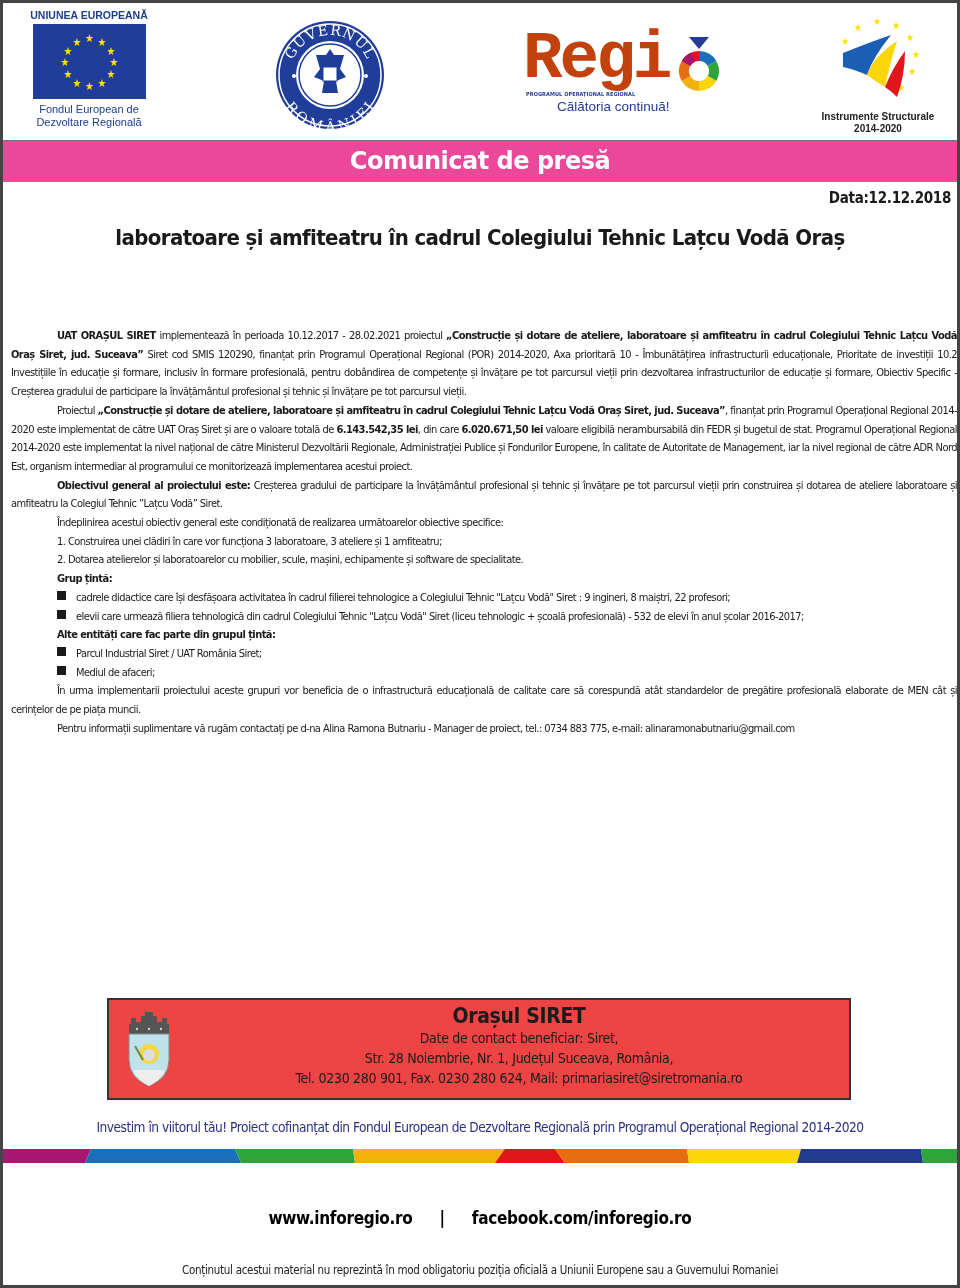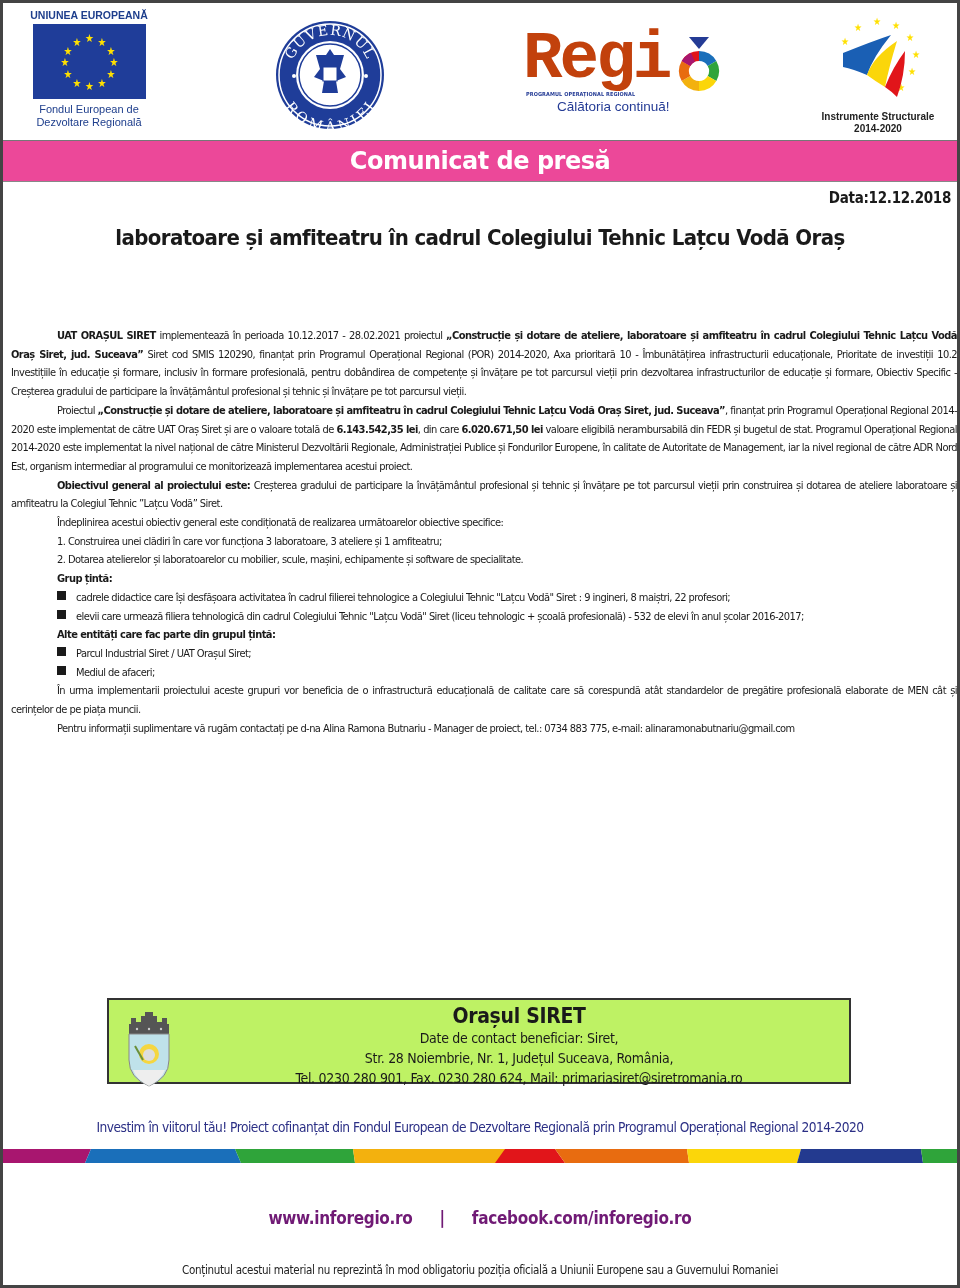--- a/index.html
+++ b/index.html
@@ -33,28 +33,28 @@
   .date { position: absolute; right: 6px; top: 186px; font-size: 15px; font-weight: bold; color: #1a1a1a; letter-spacing: -0.3px; }
   .title { position: absolute; left: 30px; top: 220px; width: 894px; text-align: center; font-size: 22px; line-height: 30px; font-weight: bold; letter-spacing: -0.6px; color: #1a1a1a; }
   
   .body { position: absolute; left: 8px; top: 324px; width: 946px; font-size: 11px; line-height: 18.7px; color: #1a1a1a; text-align: justify; letter-spacing: -0.55px; font-family: "DejaVu Sans", sans-serif; font-stretch: condensed; }
   .body p { margin: 0; }
   .indent { text-indent: 46px; }
   .ind2 { padding-left: 46px; }
   .bold { font-weight: bold; }
   .bullet { display: inline-block; width: 9px; height: 9px; background: #1a1a1a; margin-right: 10px; vertical-align: 1px; }
   
-  .contact { position: absolute; left: 104px; top: 995px; width: 744px; height: 86px; border: 2px solid #333; background: #bef264; }
+  .contact { position: absolute; left: 104px; top: 995px; width: 744px; height: 102px; border: 2px solid #333; background: #ef4444; }
   .contact .crest { position: absolute; left: 16px; top: 10px; }
   .contact .ctext { position: absolute; left: 80px; top: 4px; width: 660px; text-align: center; }
   .contact .cname { font-size: 21px; font-weight: bold; line-height: 24px; letter-spacing: -0.3px; }
   .contact .cline { font-size: 14px; line-height: 20px; letter-spacing: -0.3px; }
   .invest { position: absolute; left: 0; top: 1116px; width: 954px; text-align: center; font-size: 13.6px; color: #2b2f85; letter-spacing: -0.5px; }
   .stripe { position: absolute; left: 0; top: 1146px; width: 954px; height: 14px; }
-  .links { position: absolute; left: 0; top: 1205px; width: 954px; text-align: center; font-size: 17px; font-weight: bold; color: #701a75; letter-spacing: -0.3px; }
+  .links { position: absolute; left: 0; top: 1205px; width: 954px; text-align: center; font-size: 17px; font-weight: bold; color: #000000; letter-spacing: -0.3px; }
   .links .sep { display: inline-block; margin: 0 22px; }
   .disclaimer { position: absolute; left: 0; top: 1260px; width: 954px; text-align: center; font-size: 11.5px; color: #222; letter-spacing: -0.3px; }
 </style>
 </head>
 <body>
 
 <div class="page">
 
   <div class="logos">
     <div class="logo eu">
@@ -162,21 +162,21 @@
 
     <p class="ind2">Îndeplinirea acestui obiectiv general este condiționată de realizarea următoarelor obiective specifice:</p>
     <p class="ind2">1. Construirea unei clădiri în care vor funcționa 3 laboratoare, 3 ateliere și 1 amfiteatru;</p>
     <p class="ind2">2. Dotarea atelierelor și laboratoarelor cu mobilier, scule, mașini, echipamente și software de specialitate.</p>
 
     <p class="ind2 bold">Grup țintă:</p>
     <p class="indent"><span class="bullet"></span><span>cadrele didactice care își desfășoara activitatea în cadrul filierei tehnologice a Colegiului Tehnic "Lațcu Vodă" Siret : 9 ingineri, 8 maiștri, 22 profesori;</span></p>
     <p class="indent"><span class="bullet"></span><span>elevii care urmează filiera tehnologică din cadrul Colegiului Tehnic "Lațcu Vodă" Siret (liceu tehnologic + școală profesională) - 532 de elevi în anul școlar 2016-2017;</span></p>
 
     <p class="ind2 bold">Alte entități care fac parte din grupul țintă:</p>
-    <p class="ind2"><span class="bullet"></span><span>Parcul Industrial Siret / UAT Orașul Siret;</span></p>
+    <p class="ind2"><span class="bullet"></span><span>Parcul Industrial Siret / UAT România Siret;</span></p>
     <p class="ind2"><span class="bullet"></span><span>Mediul de afaceri;</span></p>
 
     <p class="indent">În urma implementarii proiectului aceste grupuri vor beneficia de o infrastructură educațională de calitate care să corespundă atât standardelor de pregătire profesională elaborate de MEN cât și cerințelor de pe piața muncii.</p>
     <p class="indent">Pentru informații suplimentare vă rugăm contactați pe d-na Alina Ramona Butnariu - Manager de proiect, tel.: 0734 883 775, e-mail: alinaramonabutnariu@gmail.com</p>
   </div>
 
   <div class="contact">
     <svg class="crest" width="48" height="80" viewBox="0 0 48 80">
       <path d="M6 14 h36 v-6 h-5 v4 h-5 v-6 h-4 v-4 h-8 v4 h-4 v6 h-5 v-4 h-5 z" fill="#555"></path>
       <rect x="4" y="14" width="40" height="10" fill="#555"></rect>

